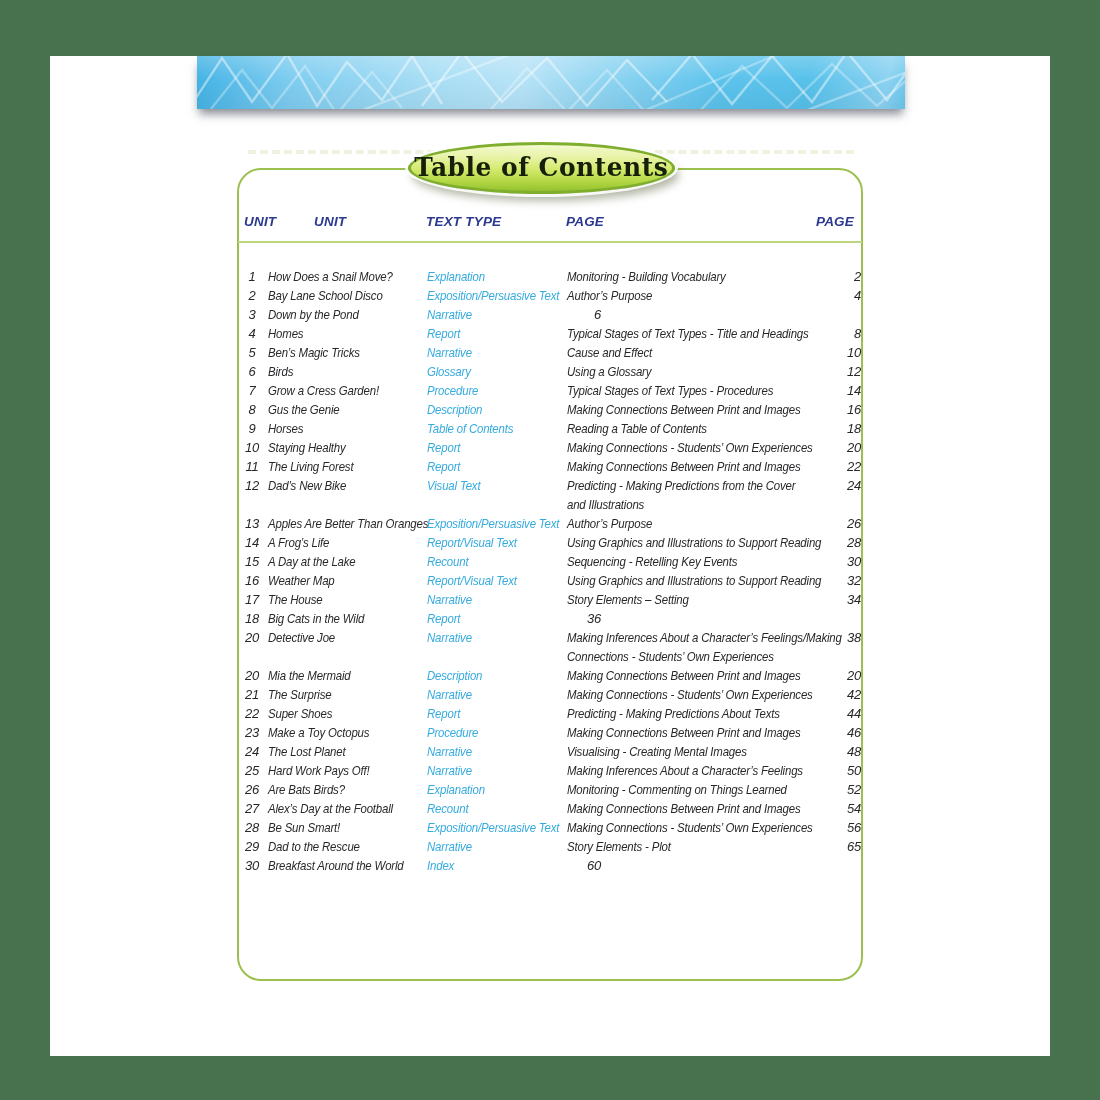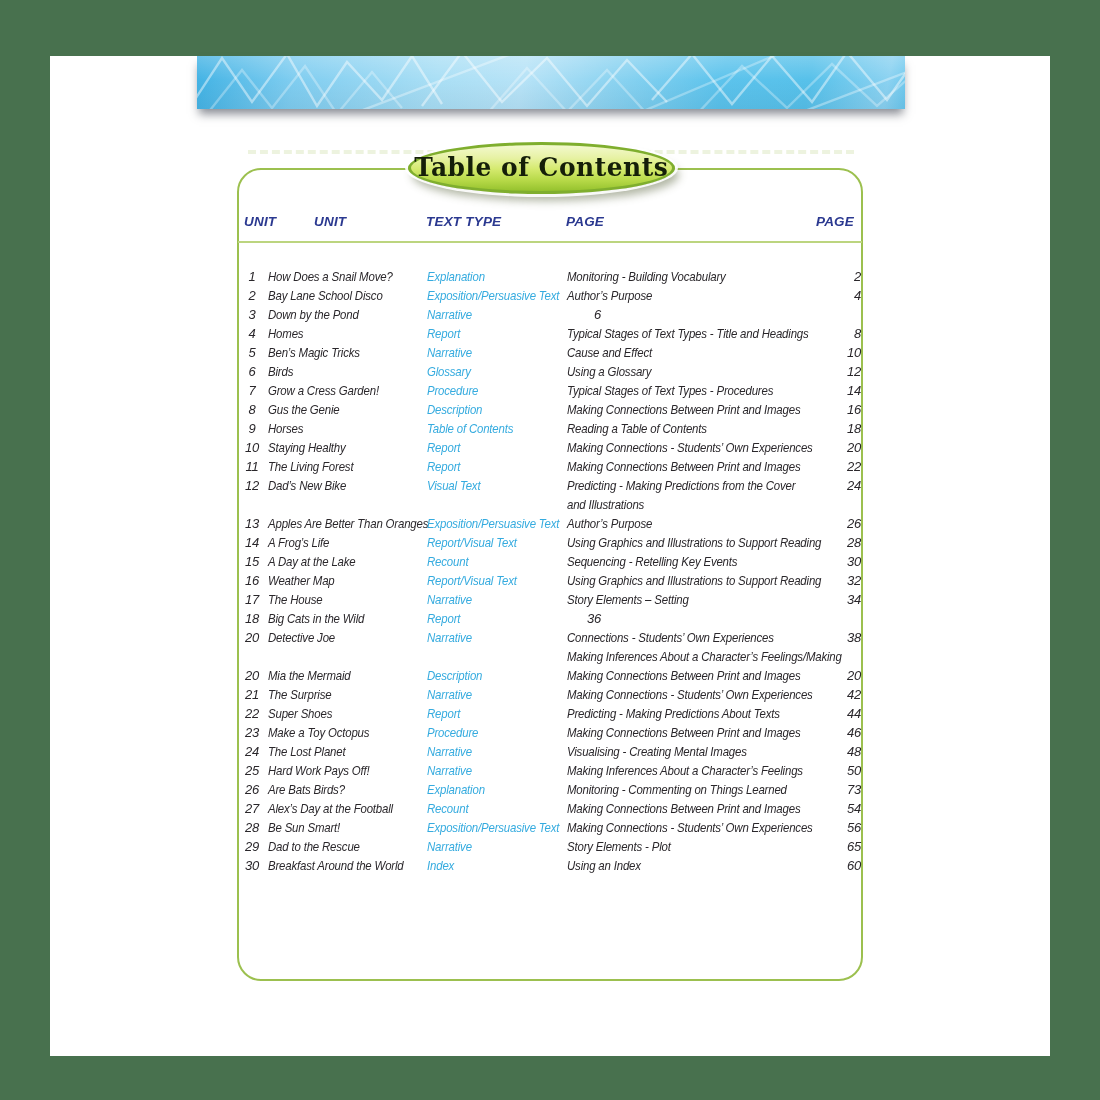--- a/index.html
+++ b/index.html
@@ -262,22 +262,22 @@
             <div class="c-unit">18</div>
             <div class="c-text"><span class="cond">Big Cats in the Wild</span></div>
             <div class="c-type"><span class="cond">Report</span></div>
             <div class="c-page">36</div>
           </div>
           <div class="row">
             <div class="c-unit">20</div>
             <div class="c-text"><span class="cond">Detective Joe</span></div>
             <div class="c-type"><span class="cond">Narrative</span></div>
             <div class="c-focus">
+              <div class="focus-line"><span class="cond">Making Inferences About a Character’s Feelings/Making</span></div>
               <div class="focus-line"><span class="cond">Connections - Students’ Own Experiences</span></div>
-              <div class="focus-line"><span class="cond">Making Inferences About a Character’s Feelings/Making</span></div>
             </div>
             <div class="c-page">38</div>
           </div>
           <div class="row">
             <div class="c-unit">20</div>
             <div class="c-text"><span class="cond">Mia the Mermaid</span></div>
             <div class="c-type"><span class="cond">Description</span></div>
             <div class="c-focus">
               <div class="focus-line"><span class="cond">Making Connections Between Print and Images</span></div>
             </div>
@@ -328,21 +328,21 @@
             </div>
             <div class="c-page">50</div>
           </div>
           <div class="row">
             <div class="c-unit">26</div>
             <div class="c-text"><span class="cond">Are Bats Birds?</span></div>
             <div class="c-type"><span class="cond">Explanation</span></div>
             <div class="c-focus">
               <div class="focus-line"><span class="cond">Monitoring - Commenting on Things Learned</span></div>
             </div>
-            <div class="c-page">73</div>
+            <div class="c-page">52</div>
           </div>
           <div class="row">
             <div class="c-unit">27</div>
             <div class="c-text"><span class="cond">Alex’s Day at the Football</span></div>
             <div class="c-type"><span class="cond">Recount</span></div>
             <div class="c-focus">
               <div class="focus-line"><span class="cond">Making Connections Between Print and Images</span></div>
             </div>
             <div class="c-page">54</div>
           </div>
@@ -361,22 +361,19 @@
             <div class="c-type"><span class="cond">Narrative</span></div>
             <div class="c-focus">
               <div class="focus-line"><span class="cond">Story Elements - Plot</span></div>
             </div>
             <div class="c-page">65</div>
           </div>
           <div class="row">
             <div class="c-unit">30</div>
             <div class="c-text"><span class="cond">Breakfast Around the World</span></div>
             <div class="c-type"><span class="cond">Index</span></div>
-            <div class="c-focus">
-              <div class="focus-line"><span class="cond">Using an Index</span></div>
-            </div>
             <div class="c-page">60</div>
           </div>
         </div>
     </div>
 
   </div>
 </div>
 
 </body></html>

